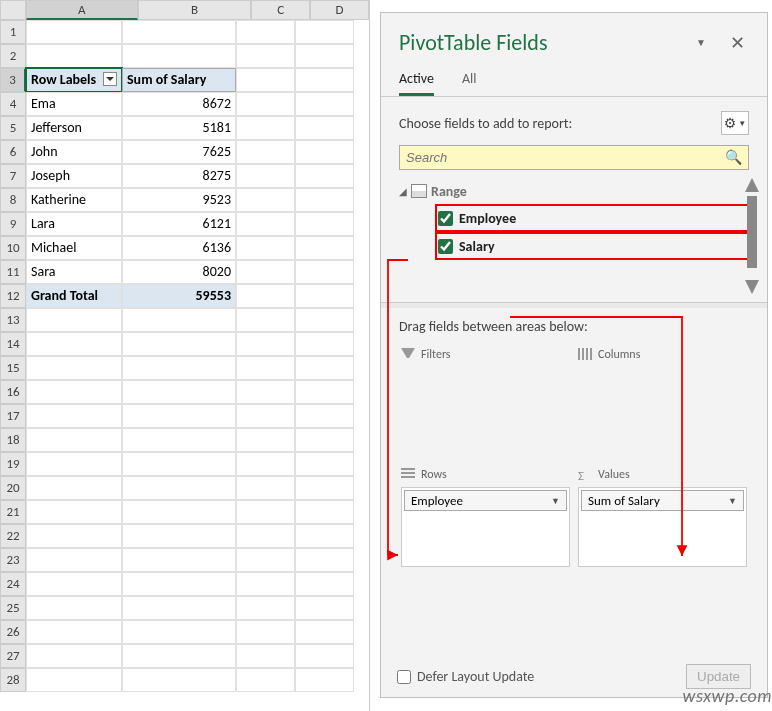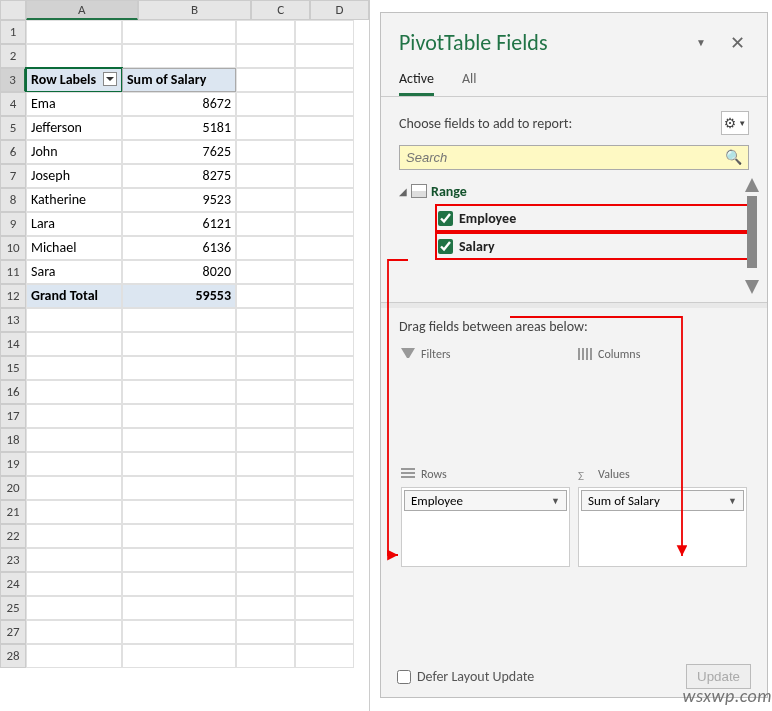--- a/index.html
+++ b/index.html
@@ -34,21 +34,21 @@
     .tab.active { color: #222; font-weight: 400; border-bottom: 3px solid #217346; }
     .choose-row { display: flex; align-items: center; justify-content: space-between; padding: 14px 18px 10px; color: #444; }
     .gear { width: 28px; height: 24px; border: 1px solid #bbb; background: #fff; display: flex; align-items: center; justify-content: center; font-size: 14px; }
     .search-box { margin: 0 18px 8px; position: relative; }
     .search-box input { width: 100%; padding: 4px 24px 4px 6px; border: 1px solid #aaa; font-style: italic; color: #888; font-size: 13px; background: #fef9c3; }
     .search-box .mag { position: absolute; right: 6px; top: 4px; font-size: 14px; color: #888; }
     .field-tree { margin: 6px 12px 0 18px; height: 110px; position: relative; }
     .tree-row { display: flex; align-items: center; height: 26px; }
     .tree-toggle { width: 12px; font-size: 10px; color: #666; }
     .tree-ico { width: 16px; height: 14px; border: 1px solid #888; margin-right: 4px; background: linear-gradient(#fff 50%, #ddd 50%); }
-    .tree-label { font-weight: bold; color: #14532d; }
+    .tree-label { font-weight: bold; color: #737373; }
     .field-item { display: flex; align-items: center; height: 28px; margin-left: 36px; }
     .field-item input[type=checkbox] { width: 15px; height: 15px; margin-right: 6px; accent-color: #217346; }
     .field-item .flabel { color: #222; }
     .field-item.boxed { border: 2px solid #e00; padding: 1px 6px 1px 1px; }
     .scroll-arrow { position: absolute; right: -4px; width: 14px; height: 14px; background: #888; }
     .scroll-arrow.up { top: 0; clip-path: polygon(50% 0, 100% 100%, 0 100%); }
     .scroll-arrow.dn { bottom: -6px; clip-path: polygon(0 0, 100% 0, 50% 100%); }
     .scroll-track { position: absolute; right: -2px; top: 18px; width: 10px; height: 72px; background: #888; }
 
     .divider { height: 6px; border-top: 1px solid #ccc; margin-top: 14px; background: #e8e8e8; }
@@ -256,20 +256,27 @@
         <div class="cell cD"></div>
       </div>
       <div class="row">
         <div class="row-h">25</div>
         <div class="cell cA"></div>
         <div class="cell cB"></div>
         <div class="cell cC"></div>
         <div class="cell cD"></div>
       </div>
       <div class="row">
+        <div class="row-h">26</div>
+        <div class="cell cA"></div>
+        <div class="cell cB"></div>
+        <div class="cell cC"></div>
+        <div class="cell cD"></div>
+      </div>
+      <div class="row">
         <div class="row-h">27</div>
         <div class="cell cA"></div>
         <div class="cell cB"></div>
         <div class="cell cC"></div>
         <div class="cell cD"></div>
       </div>
       <div class="row">
         <div class="row-h">28</div>
         <div class="cell cA"></div>
         <div class="cell cB"></div>

